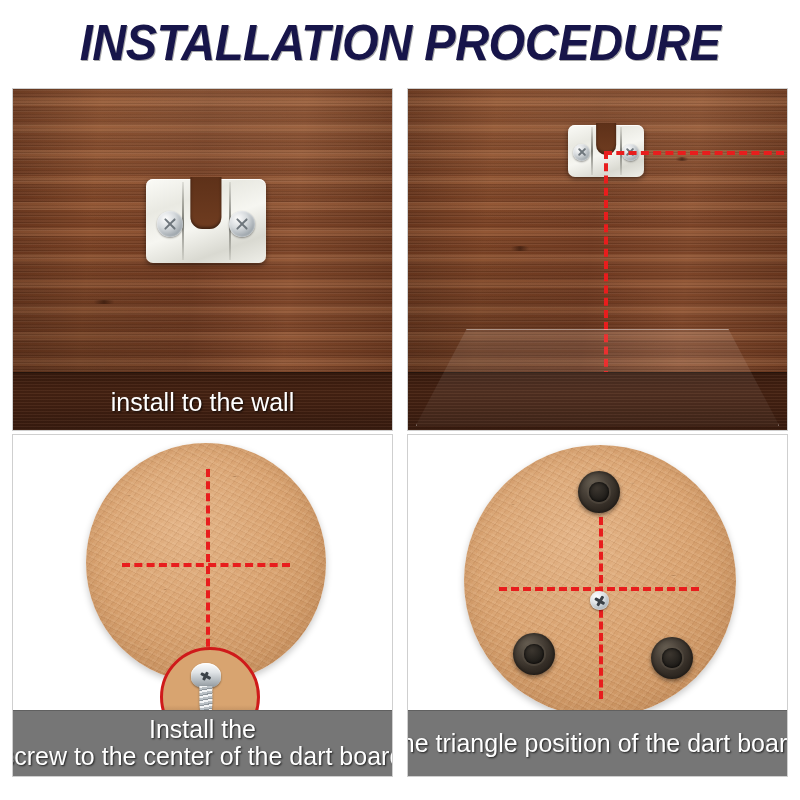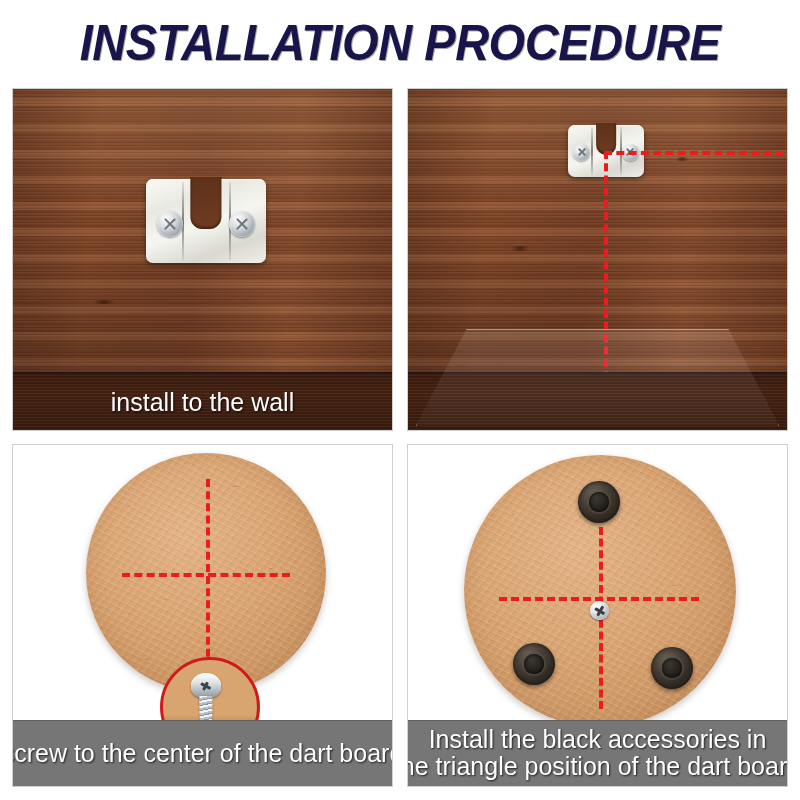--- a/index.html
+++ b/index.html
@@ -23,21 +23,21 @@
     text-shadow:1px 1px 0 rgba(0,0,0,0.35);
   }
 
   
   .grid{
     position:absolute;left:12px;top:88px;
     width:776px;height:697px;
     display:grid;
     grid-template-columns:381px 381px;
     grid-template-rows:343px 343px;
-    gap:13px 14px;
+    gap:3px 14px;
   }
   .panel{
     position:relative;overflow:hidden;
     border:1px solid #cfcfcf;
     box-sizing:border-box;
     background:#fff;
   }
 
   
   .wood{
@@ -302,20 +302,21 @@
       <div class="callout" style="left:147px;top:212px;width:94px;height:94px;">
         <div class="shadowband"></div>
       </div>
       <div class="wood-screw" style="left:178px;top:228px;width:30px;height:54px;">
         <div class="head"></div>
         <div class="cross"></div>
         <div class="shank"></div>
       </div>
 
       <div class="cap on-gray">
+        <span class="line">Install the</span>
         <span class="line">screw to the center of the dart board</span>
       </div>
     </div>
 
     <div class="panel board-panel">
       <div class="board" style="left:56px;top:10px;width:272px;height:272px;"></div>
 
       <div class="dash-v" style="left:191px;top:82px;height:182px;"></div>
       <div class="dash-h" style="left:91px;top:152px;width:200px;"></div>
 
@@ -326,19 +327,18 @@
         <div class="ring"></div>
       </div>
       <div class="bumper" style="left:105px;top:198px;width:42px;height:42px;">
         <div class="ring"></div>
       </div>
       <div class="bumper" style="left:243px;top:202px;width:42px;height:42px;">
         <div class="ring"></div>
       </div>
 
       <div class="cap on-gray">
-        <span class="line">Install the black accessories in</span>
         <span class="line">the triangle position of the dart board</span>
       </div>
     </div>
 
   </div>
 </div>
 
 </body></html>

